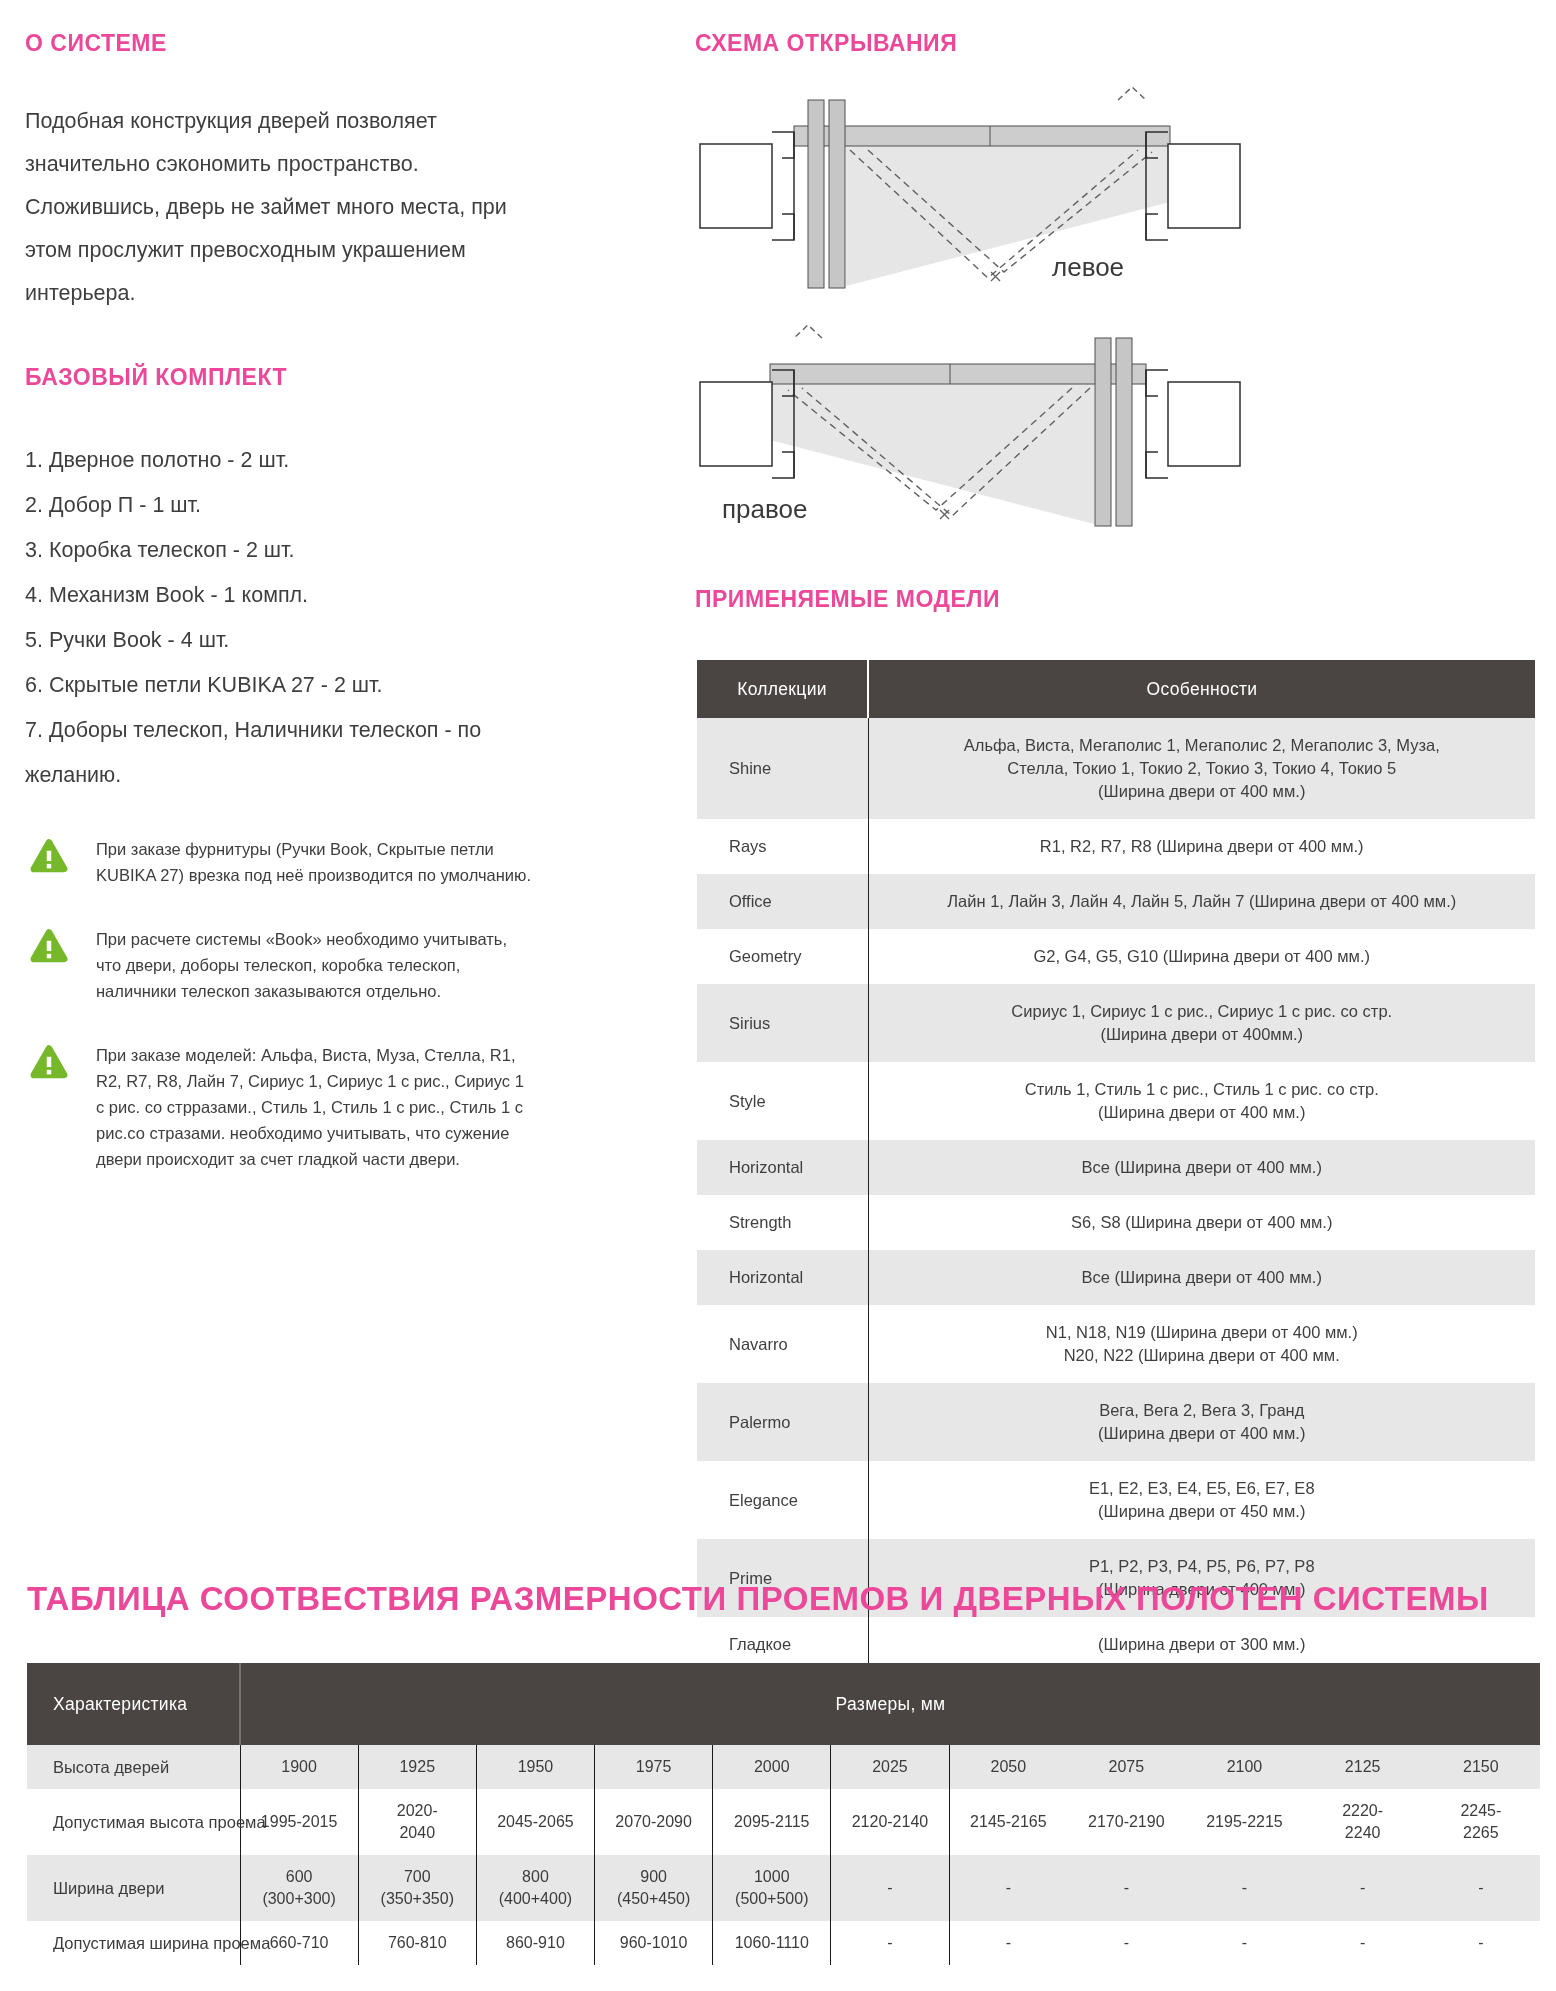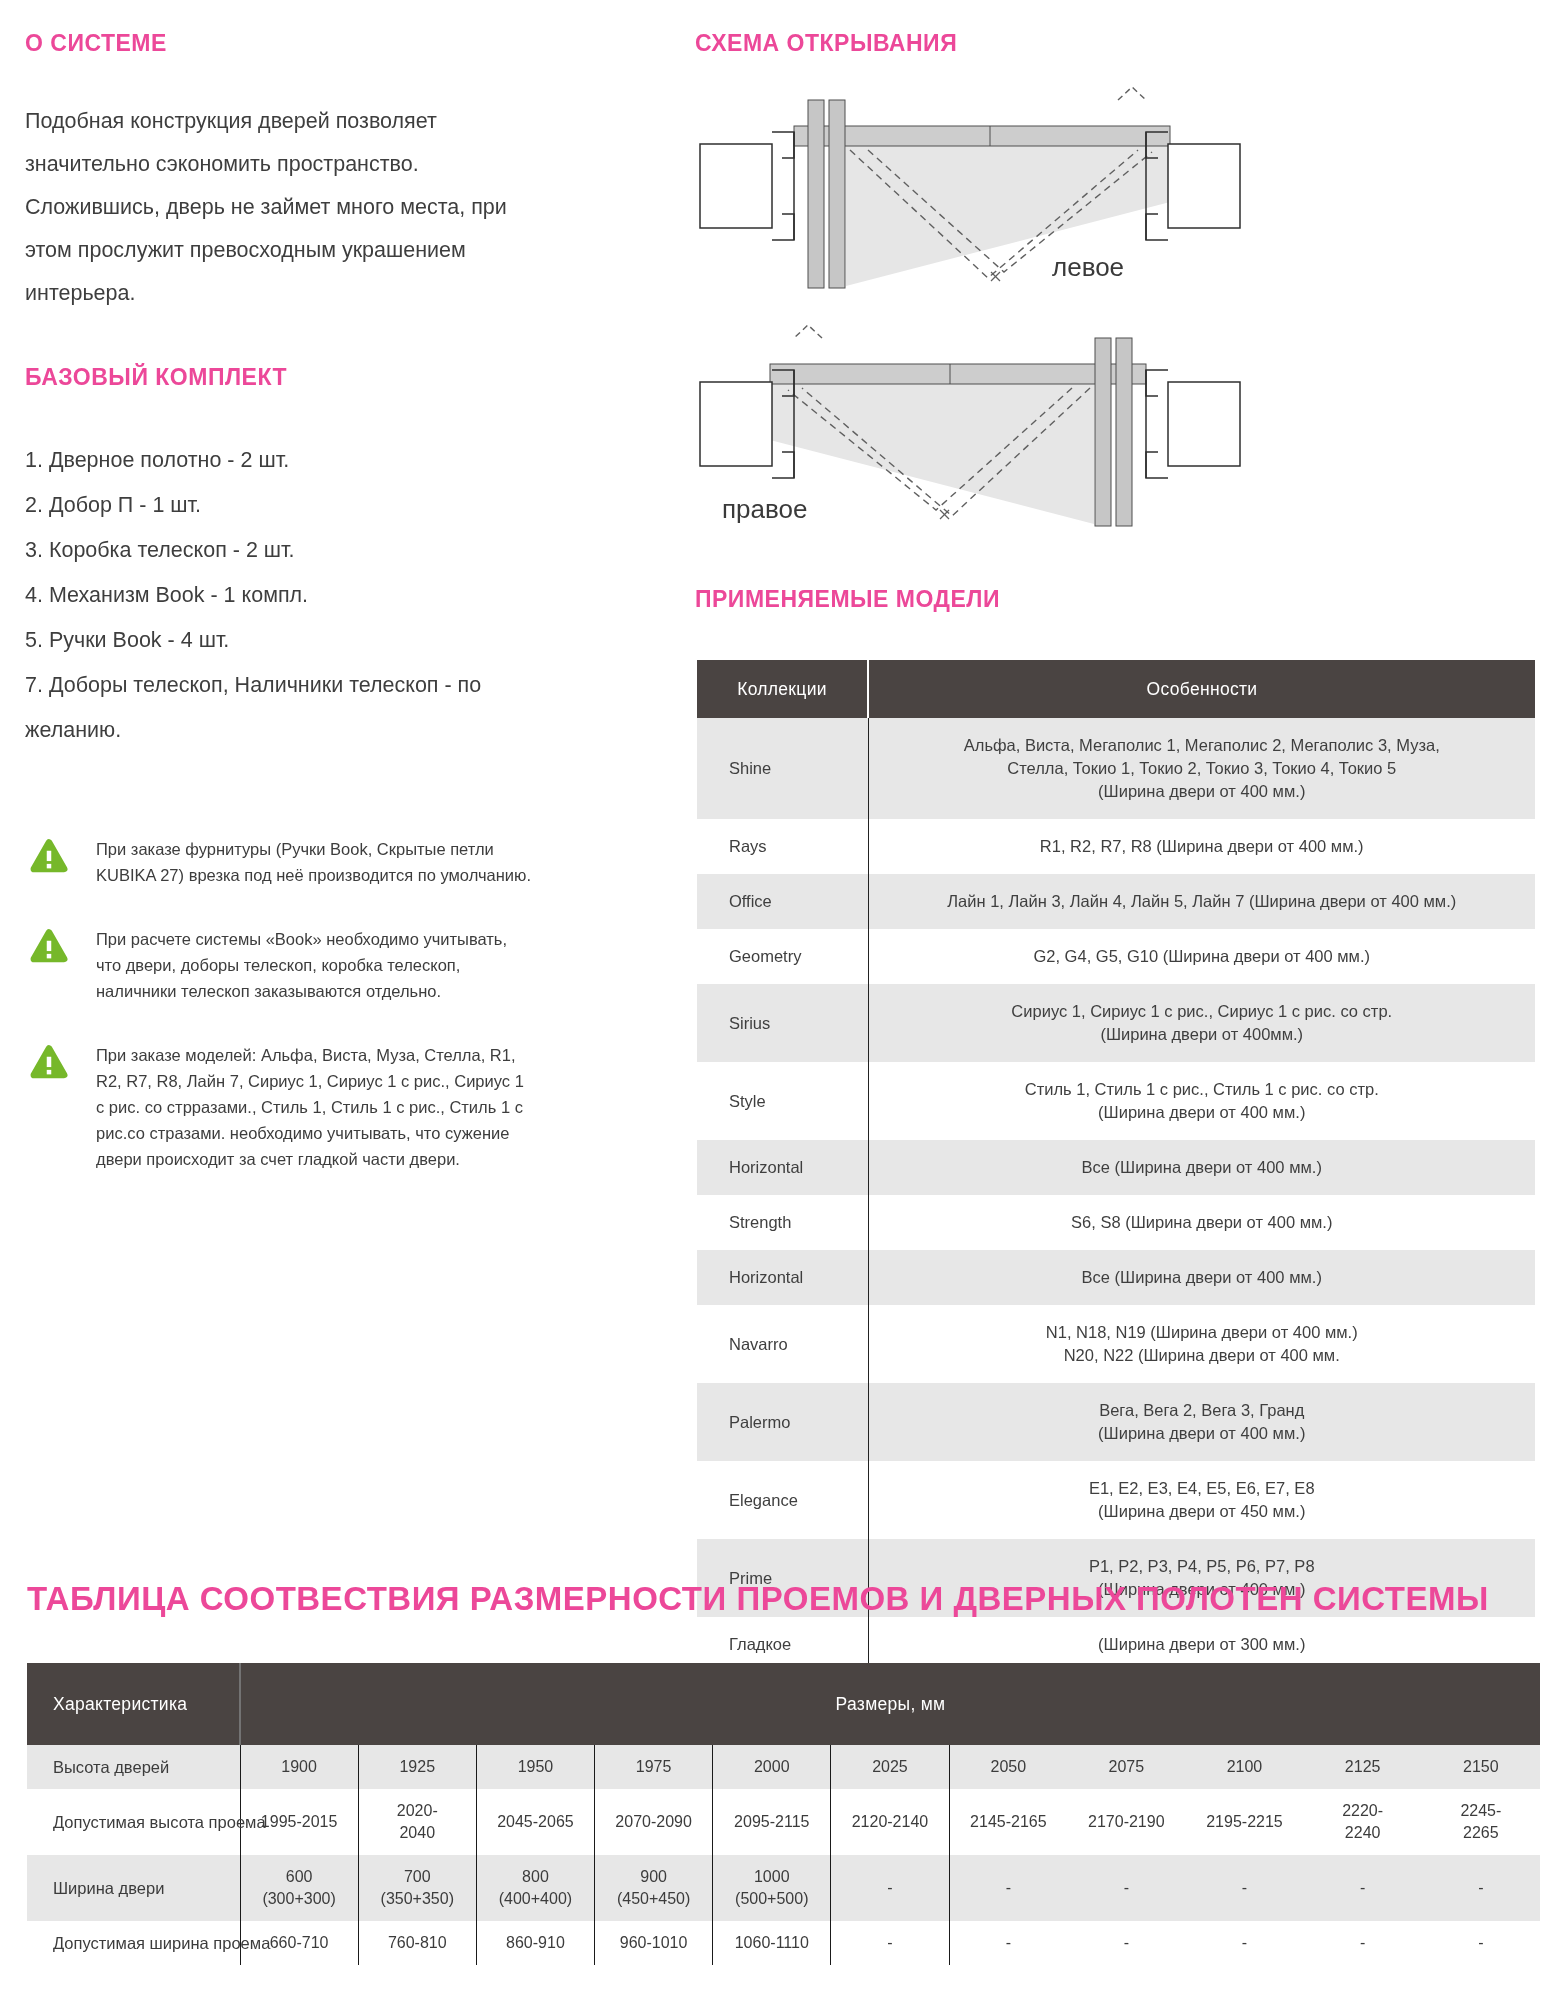--- a/index.html
+++ b/index.html
@@ -86,20 +86,21 @@
   <div id="about-text">Подобная конструкция дверей позволяет значительно сэкономить пространство. Сложившись, дверь не займет много места, при этом прослужит превосходным украшением интерьера.</div>
 
   <div class="h-title" style="left:25px; top:352px;margin-top:12px;">БАЗОВЫЙ КОМПЛЕКТ</div>
 
   <div id="kit-list">
     <div>1. Дверное полотно - 2 шт.</div>
     <div>2. Добор П - 1 шт.</div>
     <div>3. Коробка телескоп - 2 шт.</div>
     <div>4. Механизм Book - 1 компл.</div>
     <div>5. Ручки Book - 4 шт.</div>
+    <div>6. Скрытые петли KUBIKA 27 - 2 шт.</div>
     <div>7. Доборы телескоп, Наличники телескоп - по желанию.</div>
   </div>
 
   <div class="notes">
     <div class="note">
       <svg class="note-icon" viewBox="0 0 64 64">
         <path d="M32 9 L56 51 H8 Z" fill="#76b82a" stroke="#76b82a" stroke-width="11" stroke-linejoin="round"></path>
         <rect x="28.4" y="22" width="7.2" height="16.5" fill="#fff"></rect>
         <rect x="28.4" y="43" width="7.2" height="7.2" fill="#fff"></rect>
       </svg>

